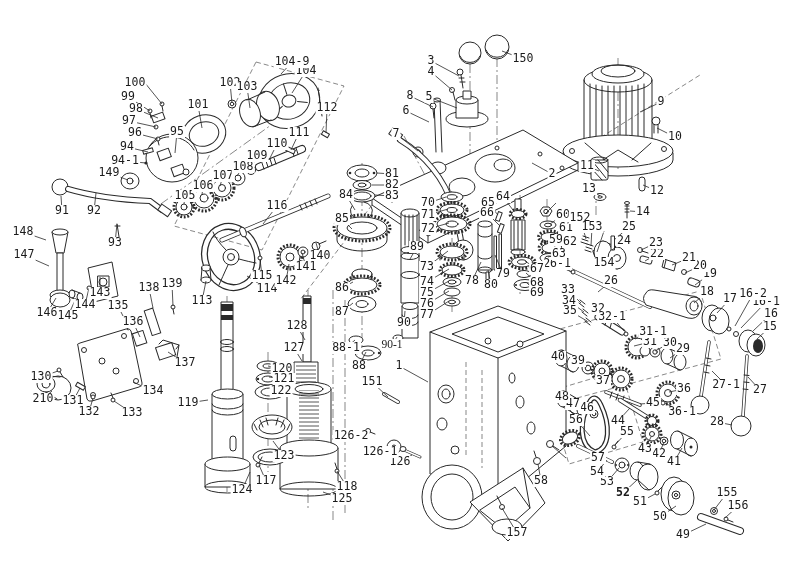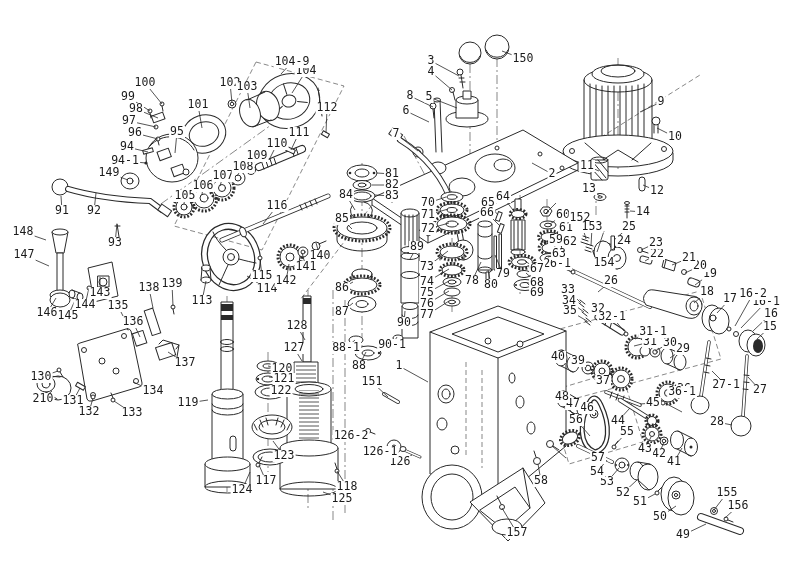--- a/index.html
+++ b/index.html
@@ -929,36 +929,36 @@
       <div class="part-label" style="left: 683px; top: 349px;">29</div>
       <div class="part-label" style="left: 670px; top: 343px;">30</div>
       <div class="part-label" style="left: 650px; top: 342px;">31</div>
       <div class="part-label" style="left: 653px; top: 332px;">31-1</div>
       <div class="part-label" style="left: 598px; top: 309px;">32</div>
       <div class="part-label" style="left: 612px; top: 317px;">32-1</div>
       <div class="part-label" style="left: 568px; top: 290px;">33</div>
       <div class="part-label" style="left: 569px; top: 301px;">34</div>
       <div class="part-label" style="left: 570px; top: 311px;">35</div>
       <div class="part-label" style="left: 684px; top: 389px;">36</div>
-      <div class="part-label" style="left: 682px; top: 392px;">36-1</div>
+      <div class="part-label" style="left: 682px; top: 412px;">36-1</div>
       <div class="part-label" style="left: 603px; top: 381px;">37</div>
       <div class="part-label" style="left: 578px; top: 361px;">39</div>
       <div class="part-label" style="left: 558px; top: 357px;">40</div>
       <div class="part-label" style="left: 674px; top: 462px;">41</div>
       <div class="part-label" style="left: 659px; top: 454px;">42</div>
       <div class="part-label" style="left: 645px; top: 449px;">43</div>
       <div class="part-label" style="left: 618px; top: 421px;">44</div>
       <div class="part-label" style="left: 653px; top: 403px;">45</div>
       <div class="part-label" style="left: 587px; top: 408px;">46</div>
       <div class="part-label" style="left: 573px; top: 404px;">47</div>
       <div class="part-label" style="left: 562px; top: 397px;">48</div>
       <div class="part-label" style="left: 683px; top: 535px;">49</div>
       <div class="part-label" style="left: 660px; top: 517px;">50</div>
       <div class="part-label" style="left: 640px; top: 502px;">51</div>
-      <div class="part-label" style="left: 623px; top: 493px;">52</div>
+      <div class="part-label" style="left: 623px; top: 493px; font-weight: bold;">52</div>
       <div class="part-label" style="left: 607px; top: 482px;">53</div>
       <div class="part-label" style="left: 597px; top: 472px;">54</div>
       <div class="part-label" style="left: 627px; top: 432px;">55</div>
       <div class="part-label" style="left: 576px; top: 420px;">56</div>
       <div class="part-label" style="left: 566px; top: 458px; margin-left: 32px;">57</div>
       <div class="part-label" style="left: 541px; top: 481px;">58</div>
       <div class="part-label" style="left: 556px; top: 203px; margin-top: 37px;">59</div>
       <div class="part-label" style="left: 563px; top: 215px;">60</div>
       <div class="part-label" style="left: 566px; top: 228px;">61</div>
       <div class="part-label" style="left: 570px; top: 242px;">62</div>
@@ -984,32 +984,32 @@
       <div class="part-label" style="left: 392px; top: 185px;">82</div>
       <div class="part-label" style="left: 392px; top: 196px;">83</div>
       <div class="part-label" style="left: 346px; top: 195px;">84</div>
       <div class="part-label" style="left: 342px; top: 219px;">85</div>
       <div class="part-label" style="left: 342px; top: 288px;">86</div>
       <div class="part-label" style="left: 342px; top: 312px;">87</div>
       <div class="part-label" style="left: 359px; top: 366px;">88</div>
       <div class="part-label" style="left: 346px; top: 348px;">88-1</div>
       <div class="part-label" style="left: 417px; top: 247px;">89</div>
       <div class="part-label" style="left: 404px; top: 323px;">90</div>
-      <div class="part-label" style="left: 392px; top: 345px;">90-1</div>
+      <div class="part-label" style="left: 392px; top: 345px; font-family: Liberation Serif, serif;">90-1</div>
       <div class="part-label" style="left: 62px; top: 211px;">91</div>
       <div class="part-label" style="left: 94px; top: 211px;">92</div>
       <div class="part-label" style="left: 115px; top: 243px;">93</div>
       <div class="part-label" style="left: 127px; top: 147px;">94</div>
       <div class="part-label" style="left: 125px; top: 161px;">94-1</div>
       <div class="part-label" style="left: 177px; top: 132px;">95</div>
       <div class="part-label" style="left: 135px; top: 133px;">96</div>
       <div class="part-label" style="left: 129px; top: 121px;">97</div>
       <div class="part-label" style="left: 136px; top: 109px;">98</div>
       <div class="part-label" style="left: 128px; top: 97px;">99</div>
-      <div class="part-label" style="left: 145px; top: 83px;">100</div>
+      <div class="part-label" style="left: 135px; top: 83px;">100</div>
       <div class="part-label" style="left: 198px; top: 105px;">101</div>
       <div class="part-label" style="left: 230px; top: 83px;">102</div>
       <div class="part-label" style="left: 247px; top: 87px;">103</div>
       <div class="part-label" style="left: 306px; top: 71px;">104</div>
       <div class="part-label" style="left: 292px; top: 62px;">104-9</div>
       <div class="part-label" style="left: 185px; top: 196px;">105</div>
       <div class="part-label" style="left: 203px; top: 186px;">106</div>
       <div class="part-label" style="left: 223px; top: 176px;">107</div>
       <div class="part-label" style="left: 243px; top: 167px;">108</div>
       <div class="part-label" style="left: 257px; top: 156px;">109</div>

